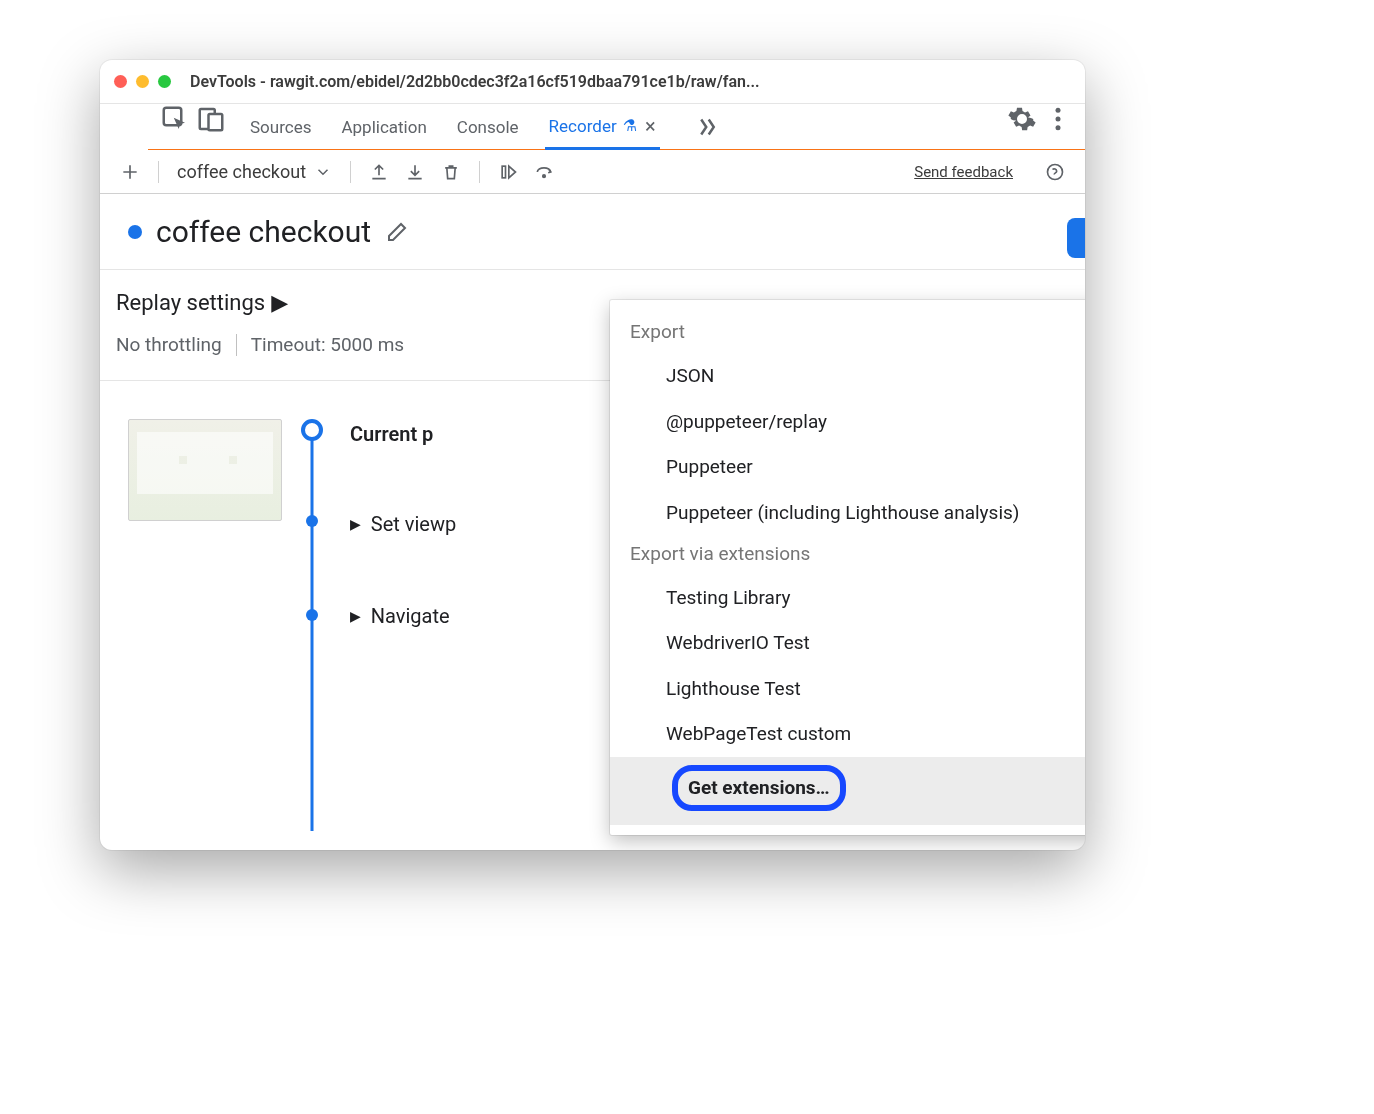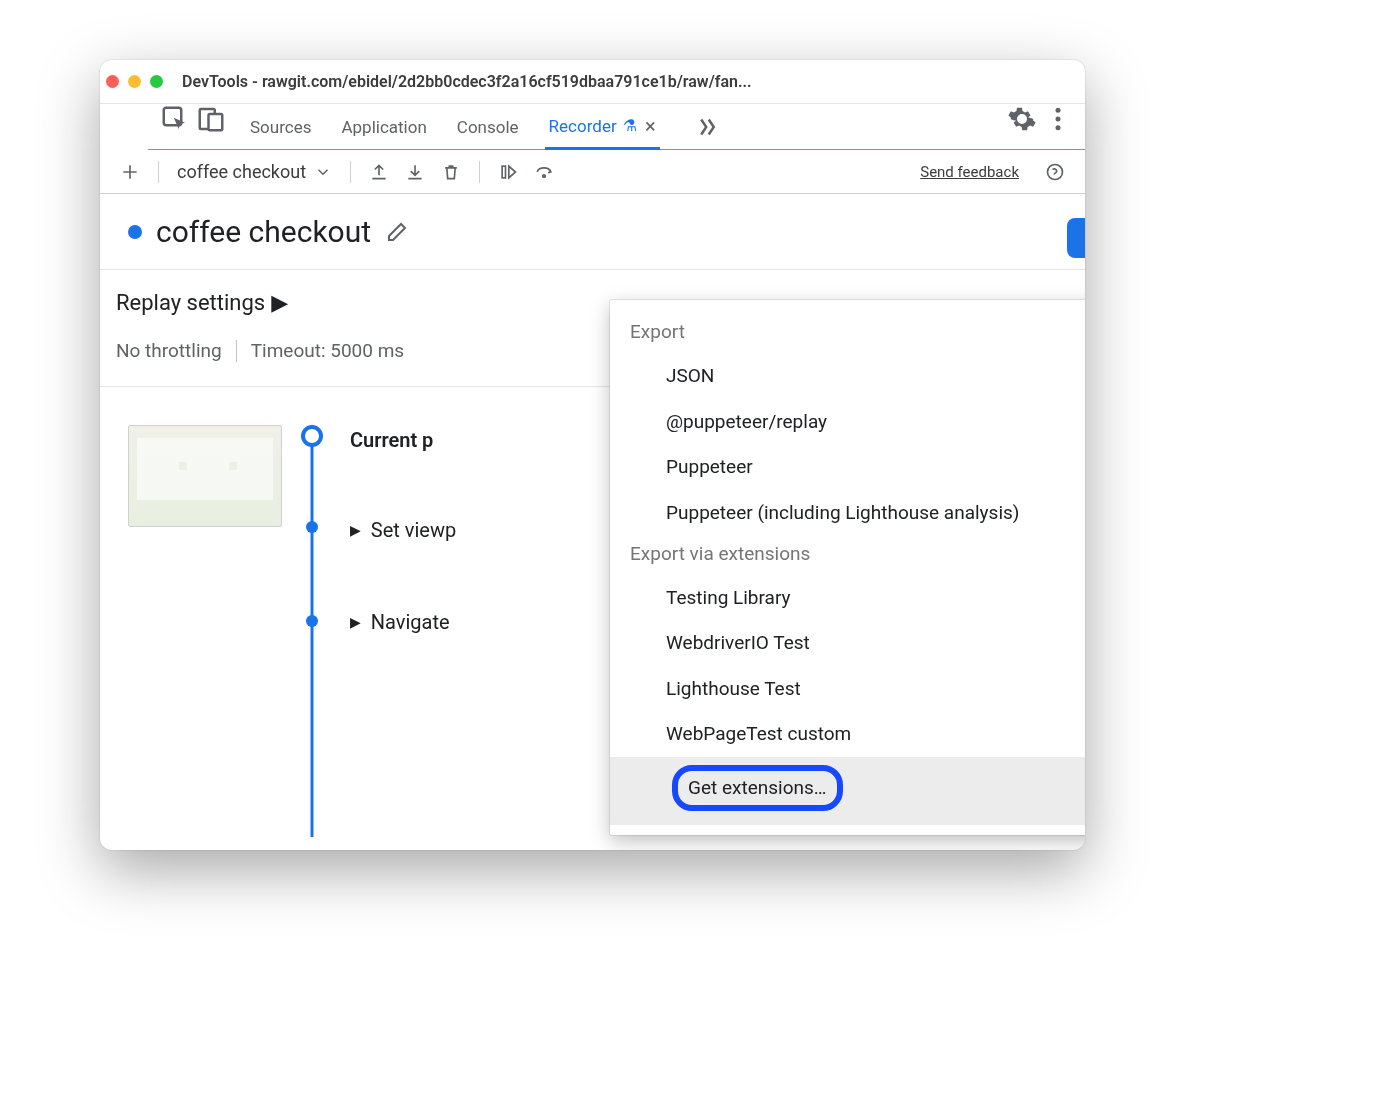--- a/index.html
+++ b/index.html
@@ -1,20 +1,20 @@
 <!DOCTYPE html>
 <html><head>
 <meta charset="utf-8">
 <style>
   * { box-sizing: border-box; margin: 0; padding: 0; }
   body { font-family: -apple-system, BlinkMacSystemFont, "Segoe UI", Roboto, sans-serif; background: #fff; width: 1374px; height: 1114px; position: relative; overflow: hidden; }
   
   .window { position: absolute; left: 100px; top: 60px; width: 985px; height: 790px; background: #fff; border-radius: 12px; box-shadow: 0 20px 60px rgba(0,0,0,0.35), 0 0 0 1px rgba(0,0,0,0.05); overflow: hidden; display: flex; flex-direction: column; }
   
-  .titlebar { height: 44px; display: flex; align-items: center; padding: 0 6px; gap: 9px; border-bottom: 1px solid #e5e5e5; }
+  .titlebar { height: 44px; display: flex; align-items: center; padding: 0 14px; gap: 9px; border-bottom: 1px solid #e5e5e5; }
   .traffic { display: flex; gap: 9px; }
   .dot { width: 13px; height: 13px; border-radius: 50%; }
   .dot-red { background: #ff5f57; }
   .dot-yellow { background: #febc2e; }
   .dot-green { background: #28c840; }
   .title-text { font-size: 16px; font-weight: 600; color: #3c3c3c; margin-left: 10px; white-space: nowrap; overflow: hidden; text-overflow: ellipsis; flex: 1; }
   
   .tabs-row { height: 46px; display: flex; align-items: flex-start; padding: 0 12px; border-bottom: 1px solid #f97316; gap: 6px; margin-left: 48px; }
   .btn-icon { width: 30px; height: 30px; display: flex; align-items: center; justify-content: center; color: #5f6368; border-radius: 4px; border: none; background: none; cursor: pointer; }
   .tabs { display: flex; gap: 22px; margin-left: 14px; align-items: center; height: 100%; }
@@ -23,51 +23,51 @@
   .flask { font-size: 16px; }
   .tab-close { font-size: 20px; color: #5f6368; margin-left: 2px; }
   .more-tabs { margin-left: 8px; }
   .spacer { flex: 1; }
   
   .toolbar { height: 44px; display: flex; align-items: center; padding: 0 14px; border-bottom: 1px solid #d0d0d0; gap: 4px; }
   .divider-v { width: 1px; height: 22px; background: #d0d0d0; margin: 0 8px; }
   .recording-picker { display: flex; align-items: center; gap: 8px; font-size: 18px; color: #3c3c3c; padding: 0 6px; cursor: pointer; }
   .tb-icon { width: 32px; height: 32px; display: flex; align-items: center; justify-content: center; color: #5f6368; cursor: pointer; border-radius: 4px; }
   .tb-icon svg { width: 20px; height: 20px; }
-  .feedback { font-size: 15px; color: #3c3c3c; text-decoration: underline; cursor: pointer; margin-right: 16px; }
+  .feedback { font-size: 15px; color: #3c3c3c; text-decoration: underline; cursor: pointer; margin-right: 22px; }
   
   .rec-header { display: flex; align-items: center; padding: 20px 28px 20px 28px; gap: 14px; border-bottom: 1px solid #e5e5e5; position: relative; }
   .bullet { width: 14px; height: 14px; border-radius: 50%; background: #1a73e8; }
   .rec-title { font-size: 30px; color: #202124; font-weight: 400; }
   .edit-icon { width: 24px; height: 24px; color: #5f6368; cursor: pointer; }
   .blue-pill { position: absolute; right: 0; top: 24px; width: 18px; height: 40px; background: #1a73e8; border-radius: 8px 0 0 8px; }
   
   .replay-section { padding: 20px 16px 24px; border-bottom: 1px solid #e5e5e5; }
   .replay-title { font-size: 22px; color: #202124; display: flex; align-items: center; gap: 6px; cursor: pointer; }
-  .replay-sub { margin-top: 24px; display: flex; align-items: center; gap: 14px; font-size: 19px; color: #5f6368; }
+  .replay-sub { margin-top: 18px; display: flex; align-items: center; gap: 14px; font-size: 19px; color: #5f6368; }
   .sub-divider { width: 1px; height: 22px; background: #c0c0c0; }
   
   .timeline { padding: 38px 28px 0 28px; position: relative; display: flex; gap: 18px; }
   .thumbnail { width: 154px; height: 102px; background: linear-gradient(#f0f0e8,#e8efe0); border: 1px solid #d0d0d0; border-radius: 2px; position: relative; flex-shrink: 0; }
   .thumbnail::before { content:""; position:absolute; inset: 12px 8px 26px 8px; background: repeating-linear-gradient(90deg, #fff 0 42px, transparent 42px 50px), repeating-linear-gradient(0deg, #fff 0 30px, transparent 30px 38px); opacity:0.6; }
   
   .tl-track { position: relative; width: 24px; flex-shrink: 0; }
   .tl-line { position: absolute; left: 50%; top: 10px; bottom: -200px; width: 3px; background: #1a73e8; transform: translateX(-50%); }
   .tl-circle { position: absolute; left: 50%; transform: translateX(-50%); width: 22px; height: 22px; border-radius: 50%; border: 4px solid #1a73e8; background: #fff; top: 0; }
   .tl-dot { position: absolute; left: 50%; transform: translateX(-50%); width: 12px; height: 12px; border-radius: 50%; background: #1a73e8; }
   
   .steps { flex: 1; padding-left: 8px; }
   .step-row { display: flex; align-items: center; gap: 10px; font-size: 20px; color: #202124; height: 30px; }
   .step-row.bold { font-weight: 600; margin-bottom: 60px; }
   .caret { font-size: 14px; }
   
   .popup { position: absolute; left: 510px; top: 240px; width: 548px; background: #fff; border-radius: 2px; box-shadow: 0 6px 20px rgba(0,0,0,0.25), 0 0 0 1px rgba(0,0,0,0.08); padding: 14px 0 10px 0; z-index: 50; }
   .popup-header { font-size: 19px; color: #757575; padding: 6px 20px 10px; }
   .popup-item { font-size: 19px; color: #202124; padding: 10px 20px 10px 56px; cursor: pointer; line-height: 1.35; }
-  .popup-item.highlighted { background: #ececec; }
+  .popup-item.highlighted { background: #ececec; font-weight: bold; }
   .callout { border: 6px solid #1648ff; border-radius: 20px; display: inline-block; padding: 4px 10px; margin: 2px 0 4px 42px; }
   
   .scrollbar { position: absolute; right: 0; top: 430px; width: 12px; height: 60px; background: #b8b8b8; border-radius: 6px; }
   
   .kebab { position:absolute; right: 14px; width: 20px; height: 20px; display:flex; flex-direction:column; align-items:center; justify-content:center; gap:3px; }
   .kebab span{width:4px;height:4px;border-radius:50%;background:#5f6368;}
 </style>
 </head>
 <body>
 

